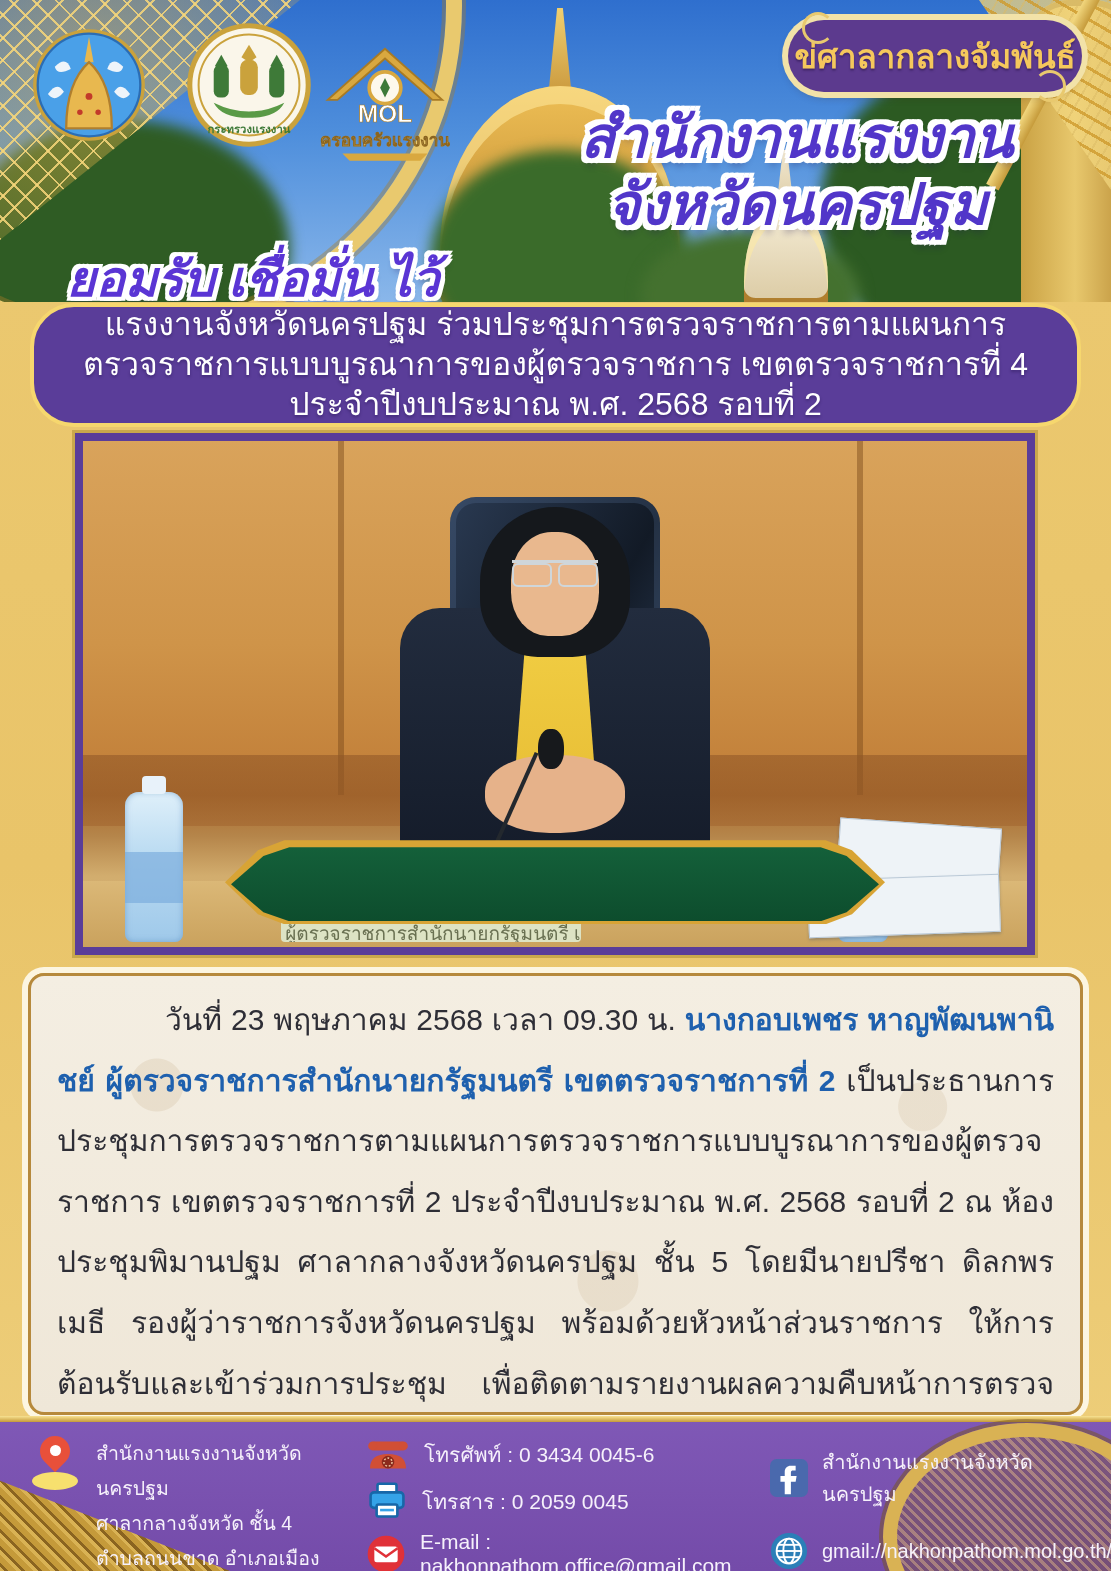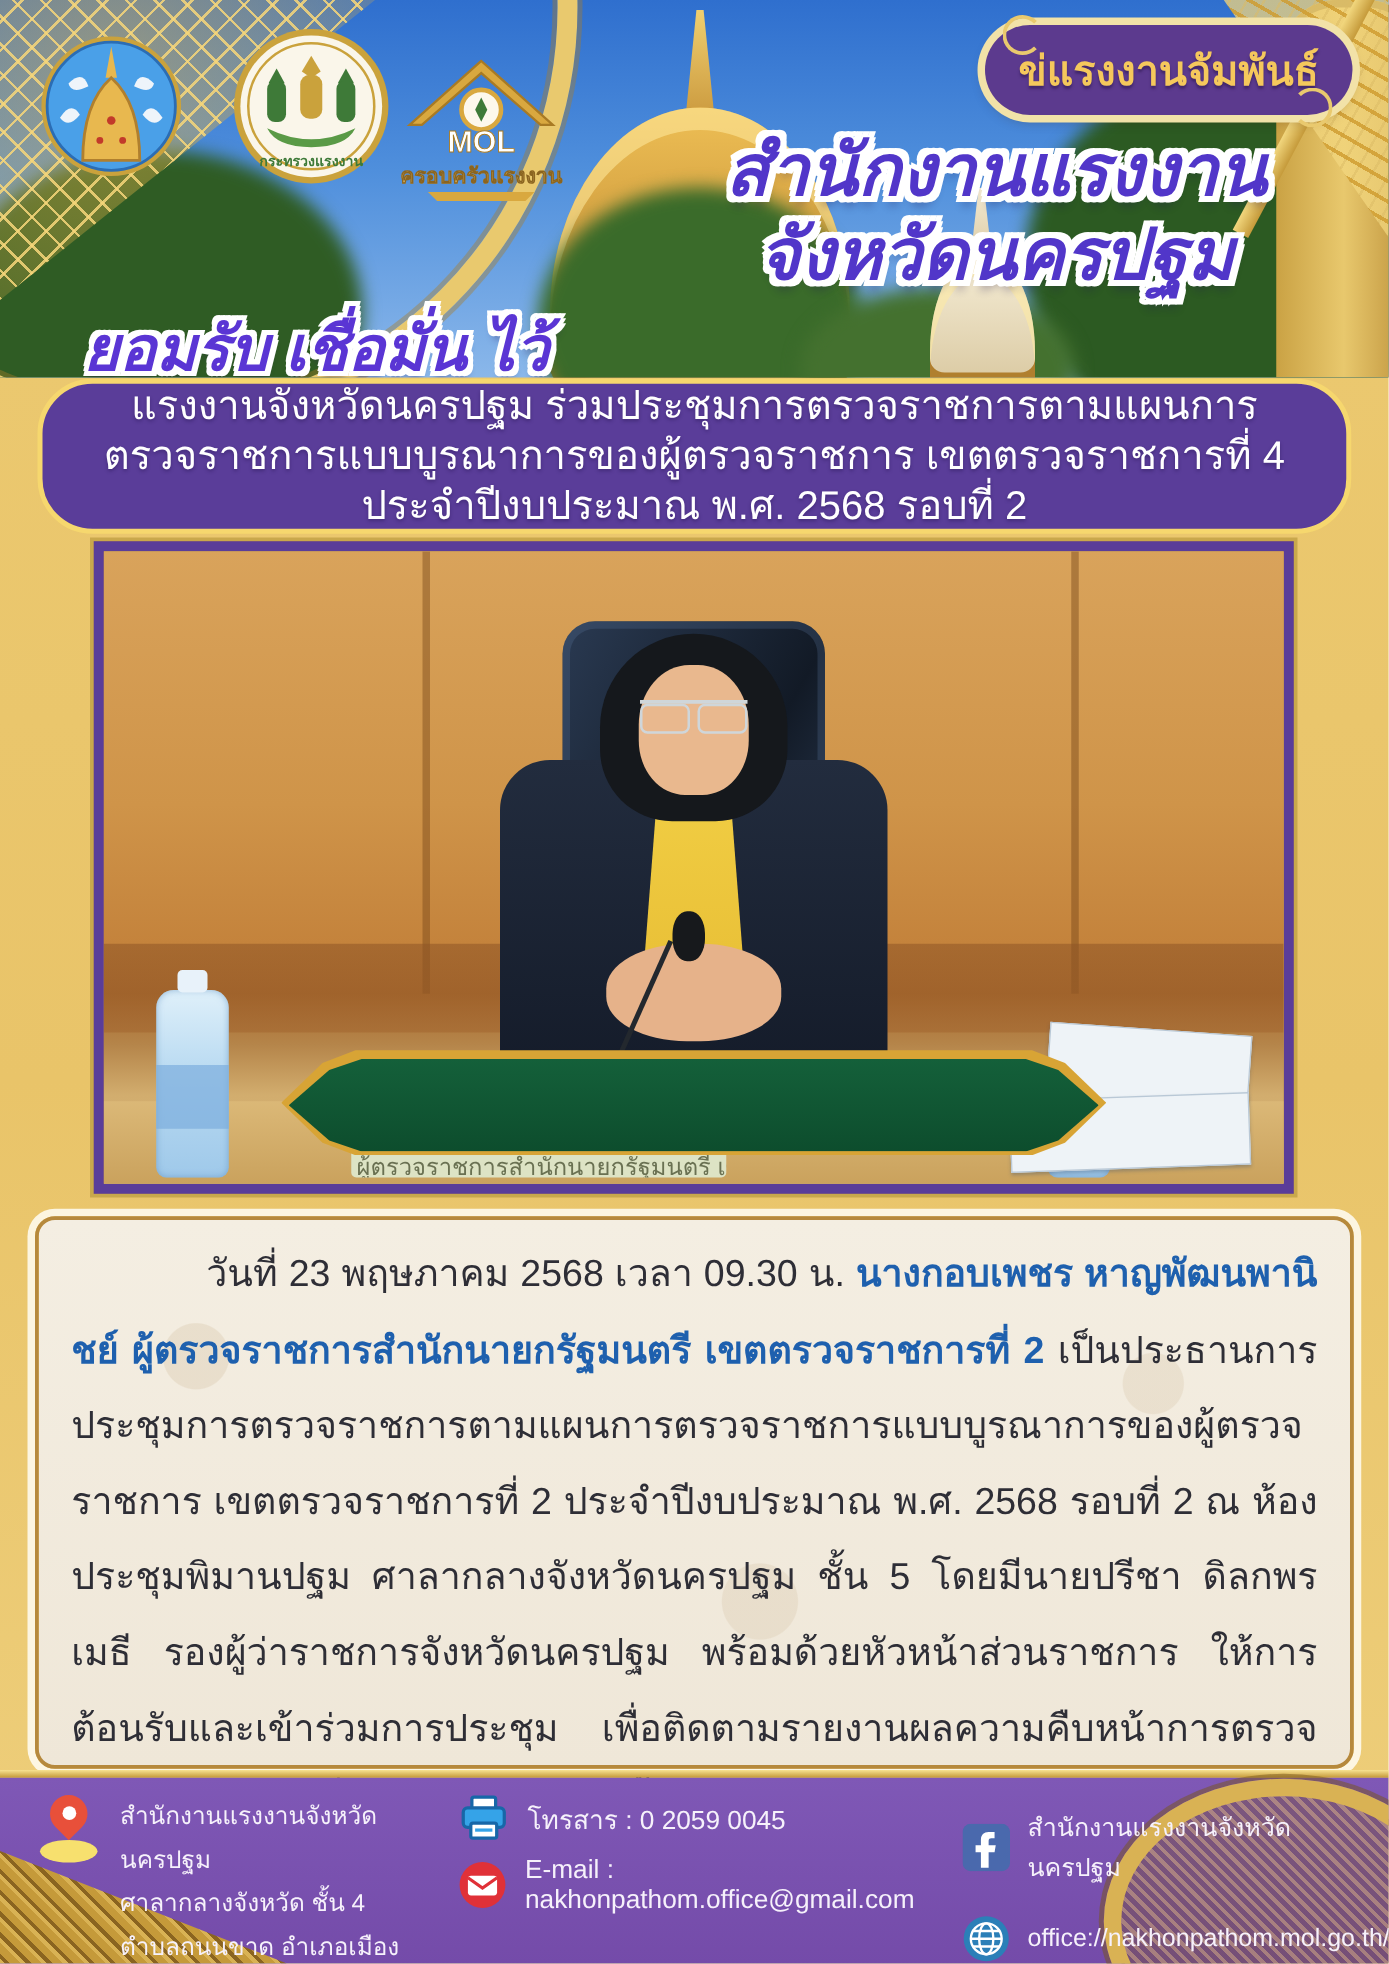--- a/index.html
+++ b/index.html
@@ -188,21 +188,21 @@
         <rect x="66" y="34" width="12" height="26" rx="5" fill="#3e7a38"></rect>
         <path d="M22 64 q28 14 56 0 q-6 12 -28 12 q-22 0 -28 -12" fill="#5a9a46"></path>
         <text x="50" y="88" text-anchor="middle" font-size="9" fill="#3e7a38" font-weight="bold">กระทรวงแรงงาน</text>
       </svg>
     </div>
 
     <div class="tagline">ยอมรับ เชื่อมั่น ไว้วางใจ</div>
 
     <div class="badge">
       <span class="badge-curl tl"></span>
-      <span class="badge-text">ข่แรงงานจัมพันธ์</span>
+      <span class="badge-text">ข่ศาลากลางจัมพันธ์</span>
       <span class="badge-curl br"></span>
     </div>
     <div class="office-title">
       <div>สำนักงานแรงงาน</div>
       <div>จังหวัดนครปฐม</div>
     </div>
   </div>
 
   <div class="headline">
     <div>แรงงานจังหวัดนครปฐม ร่วมประชุมการตรวจราชการตามแผนการ</div>
@@ -267,20 +267,31 @@
       <div class="addr-lines">
         <div>สำนักงานแรงงานจังหวัดนครปฐม</div>
         <div>ศาลากลางจังหวัด ชั้น 4</div>
         <div>ตำบลถนนขาด อำเภอเมืองนครปฐม</div>
 
       </div>
     </div>
 
     <div class="footer-col footer-contact">
       <div class="frow">
+        <svg class="ficon" width="44" height="36" viewBox="0 0 48 40">
+          <path d="M4 36 q0 -16 20 -16 q20 0 20 16 Z" fill="#d14f35"></path>
+          <rect x="4" y="6" width="40" height="10" rx="5" fill="#d14f35"></rect>
+          <circle cx="7" cy="11" r="5" fill="#d14f35"></circle>
+            <circle cx="41" cy="11" r="5" fill="#d14f35"></circle>
+          <circle cx="24" cy="29" r="7" fill="#8c2a1c"></circle>
+          <circle cx="24" cy="29" r="4.5" fill="none" stroke="#f0c9a0" stroke-width="1.6" stroke-dasharray="2 2"></circle>
+        </svg>
+        <span>โทรศัพท์ : 0 3434 0045-6</span>
+      </div>
+      <div class="frow">
         <svg class="ficon" width="42" height="38" viewBox="0 0 48 44">
           <rect x="13" y="2" width="22" height="12" rx="2" fill="#ffffff" stroke="#1767a8" stroke-width="3"></rect>
           <rect x="5" y="12" width="38" height="18" rx="4" fill="#35a3e8" stroke="#1767a8" stroke-width="3"></rect>
           <rect x="12" y="26" width="24" height="14" rx="2" fill="#ffffff" stroke="#1767a8" stroke-width="3"></rect>
           <rect x="16" y="31" width="16" height="3" fill="#35a3e8"></rect>
         </svg>
         <span>โทรสาร : 0 2059 0045</span>
       </div>
       <div class="frow">
         <svg class="ficon" width="40" height="40" viewBox="0 0 48 48">
@@ -302,18 +313,18 @@
       </div>
       <div class="frow" style="font-size:20px;">
         <svg class="ficon" width="38" height="38" viewBox="0 0 40 40">
           <circle cx="20" cy="20" r="19" fill="#2b7fb8"></circle>
           <circle cx="20" cy="20" r="13" fill="none" stroke="#ffffff" stroke-width="2"></circle>
           <ellipse cx="20" cy="20" rx="6" ry="13" fill="none" stroke="#ffffff" stroke-width="2"></ellipse>
           <line x1="7" y1="20" x2="33" y2="20" stroke="#ffffff" stroke-width="2"></line>
           <line x1="9" y1="13.5" x2="31" y2="13.5" stroke="#ffffff" stroke-width="2"></line>
           <line x1="9" y1="26.5" x2="31" y2="26.5" stroke="#ffffff" stroke-width="2"></line>
         </svg>
-        <span>office://nakhonpathom.mol.go.th/</span>
+        <span>gmail://nakhonpathom.mol.go.th/</span>
       </div>
     </div>
   </div>
 
 </div>
 
 </body></html>

